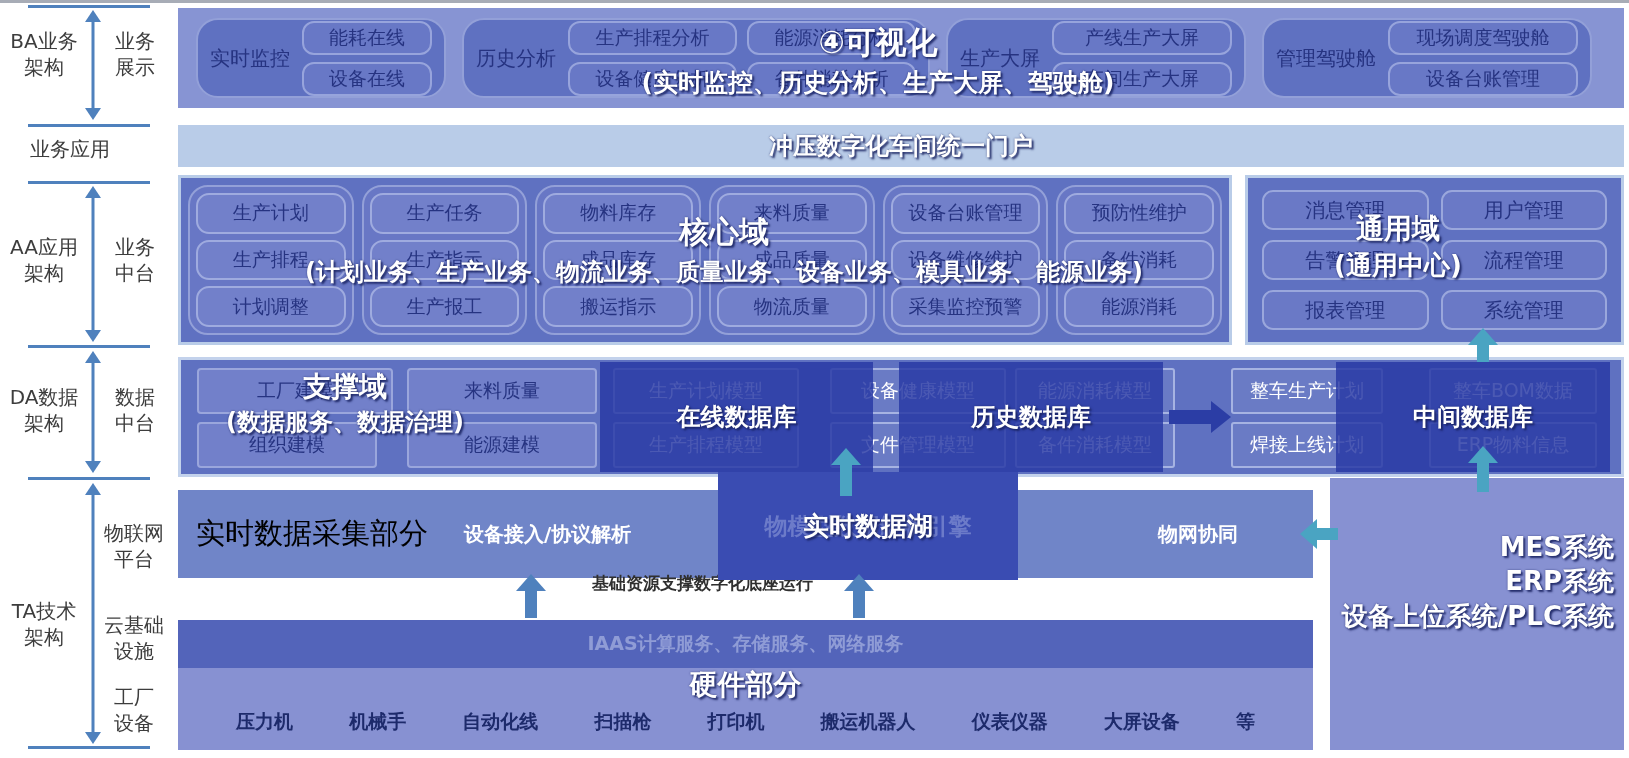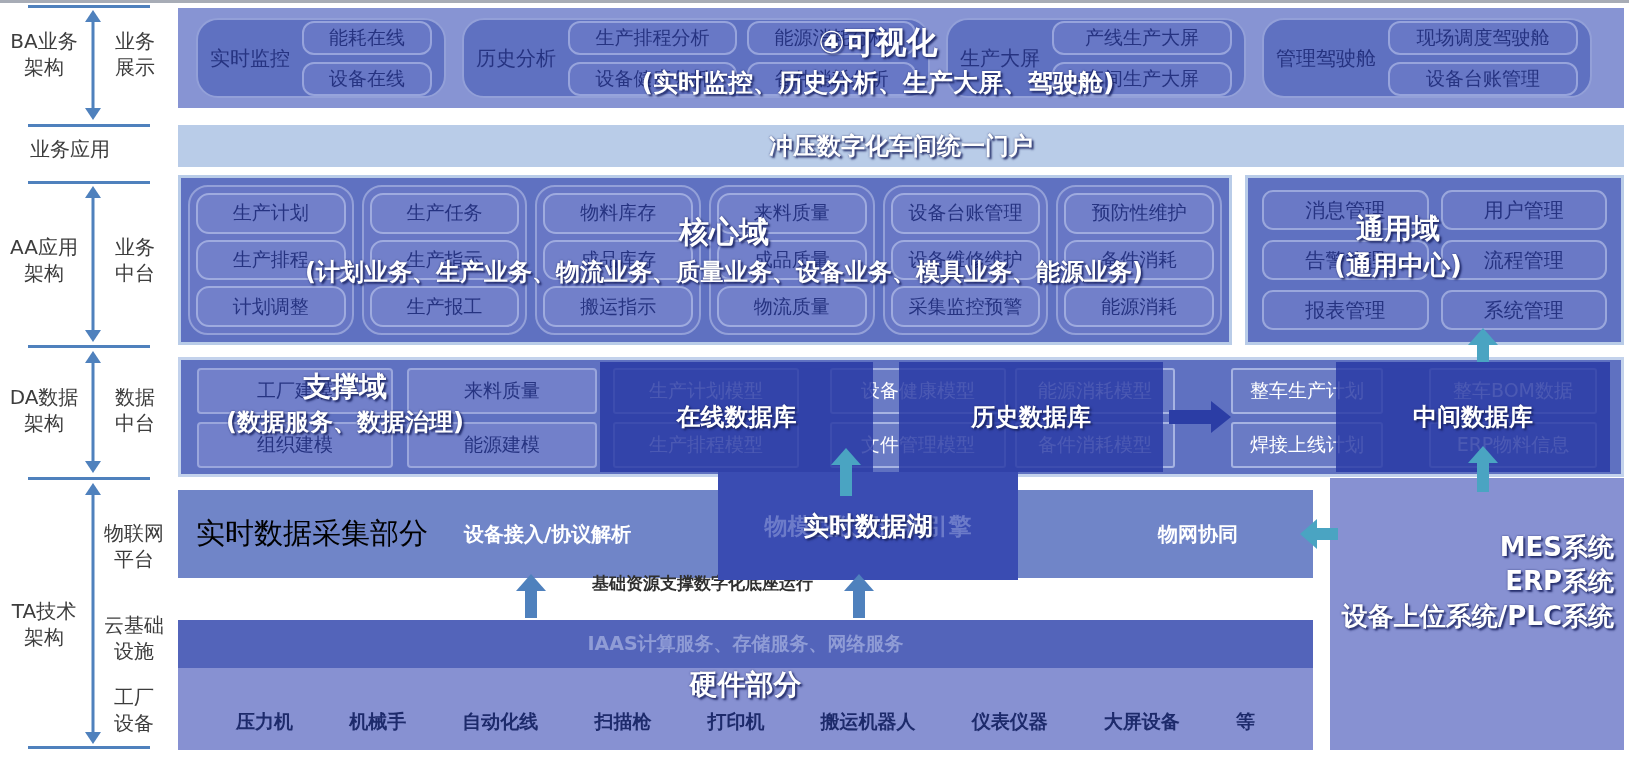--- a/index.html
+++ b/index.html
@@ -252,21 +252,21 @@
     <div class="gcell navytxt ctr">系统管理</div>
   </div>
   <div class="abs commonovl">
     <div class="ovl t1">通用域</div>
     <div class="ovl t2">(通用中心)</div>
   </div>
 
   <div class="abs support">
     <div class="sbox navytxt ctr" style="left:16px;top:8px;width:196px;height:46px;">工厂建模</div>
     <div class="sbox navytxt ctr" style="left:226px;top:8px;width:190px;height:46px;">来料质量</div>
-    <div class="sbox navytxt ctr" style="left:16px;top:62px;width:196px;height:46px;font-family:Liberation Serif, serif;">组织建模</div>
+    <div class="sbox navytxt ctr" style="left:16px;top:62px;width:180px;height:46px;font-family:Liberation Serif, serif;">组织建模</div>
     <div class="sbox navytxt ctr" style="left:226px;top:62px;width:190px;height:46px;">能源建模</div>
 
     <div class="mbox ctr" style="left:432px;top:8px;width:186px;height:46px;">生产计划模型</div>
     <div class="mbox ctr" style="left:649px;top:8px;width:176px;height:46px;">设备健康模型</div>
     <div class="mbox ctr" style="left:834px;top:8px;width:160px;height:46px;">能源消耗模型</div>
     <div class="mbox ctr" style="left:432px;top:62px;width:186px;height:46px;">生产排程模型</div>
     <div class="mbox ctr" style="left:649px;top:62px;width:176px;height:46px;">文件管理模型</div>
     <div class="mbox ctr" style="left:834px;top:62px;width:160px;height:46px;">备件消耗模型</div>
 
     <div class="mbox ctr" style="left:1050px;top:8px;width:152px;height:46px;">整车生产计划</div>

